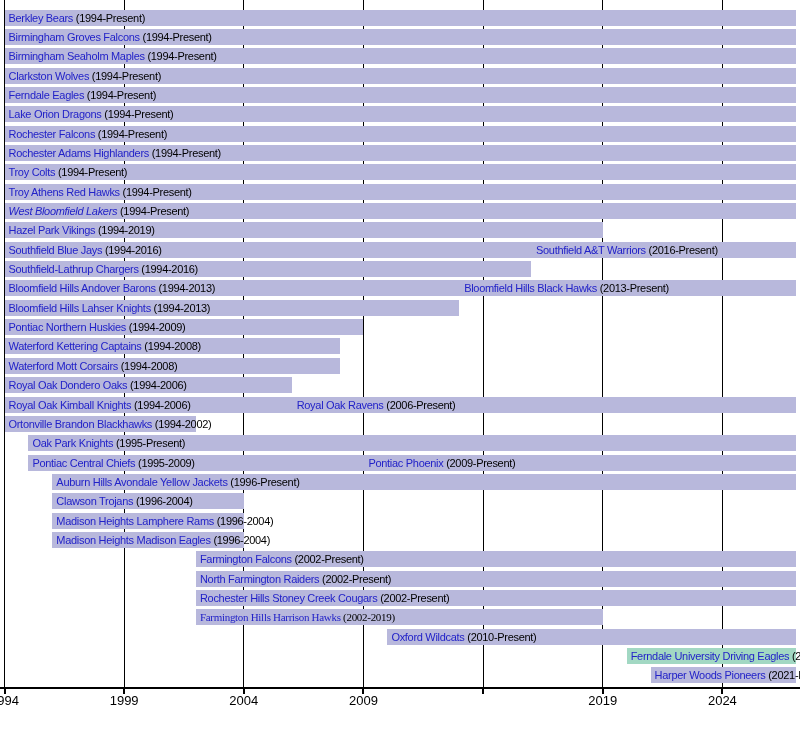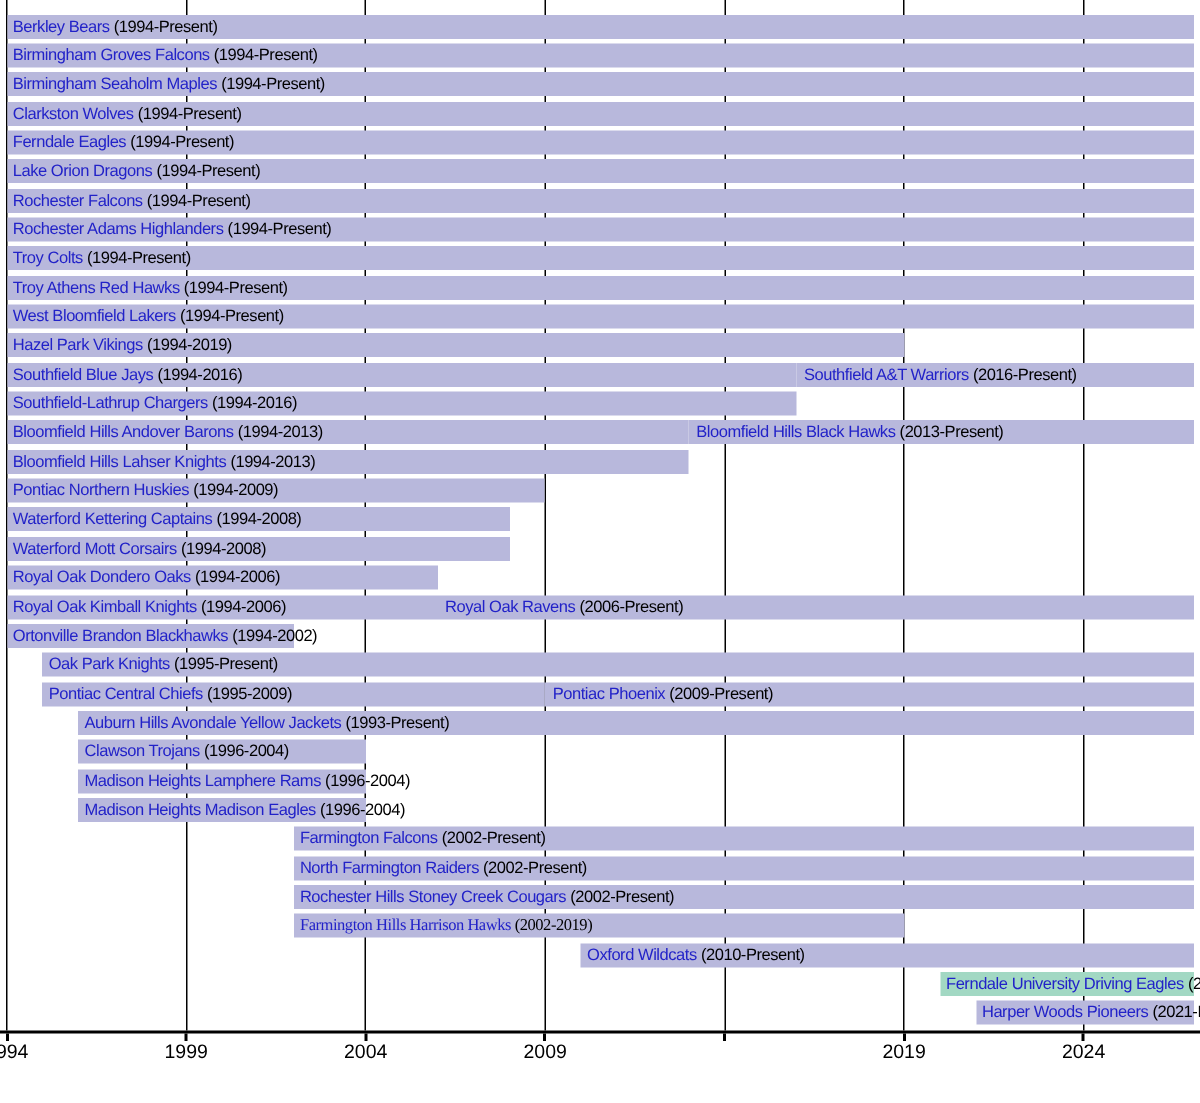--- a/index.html
+++ b/index.html
@@ -61,21 +61,21 @@
       <div class="bar-label" style="left: 8.5px; top: 106.4px;"><span class="team-link" style="color: rgb(34, 34, 200);">Lake Orion Dragons</span><span class="date-range" style="color: rgb(0, 0, 0);"> (1994-Present)</span></div>
       <div class="bar" style="left: 4.5px; top: 125.74px; width: 791.5px; background: rgb(184, 184, 220);"></div>
       <div class="bar-label" style="left: 8.5px; top: 125.74px;"><span class="team-link" style="color: rgb(34, 34, 200);">Rochester Falcons</span><span class="date-range" style="color: rgb(0, 0, 0);"> (1994-Present)</span></div>
       <div class="bar" style="left: 4.5px; top: 145.08px; width: 791.5px; background: rgb(184, 184, 220);"></div>
       <div class="bar-label" style="left: 8.5px; top: 145.08px;"><span class="team-link" style="color: rgb(34, 34, 200);">Rochester Adams Highlanders</span><span class="date-range" style="color: rgb(0, 0, 0);"> (1994-Present)</span></div>
       <div class="bar" style="left: 4.5px; top: 164.42px; width: 791.5px; background: rgb(184, 184, 220);"></div>
       <div class="bar-label" style="left: 8.5px; top: 164.42px;"><span class="team-link" style="color: rgb(34, 34, 200);">Troy Colts</span><span class="date-range" style="color: rgb(0, 0, 0);"> (1994-Present)</span></div>
       <div class="bar" style="left: 4.5px; top: 183.76px; width: 791.5px; background: rgb(184, 184, 220);"></div>
       <div class="bar-label" style="left: 8.5px; top: 183.76px;"><span class="team-link" style="color: rgb(34, 34, 200); text-align: right;">Troy Athens Red Hawks</span><span class="date-range" style="color: rgb(0, 0, 0);"> (1994-Present)</span></div>
       <div class="bar" style="left: 4.5px; top: 203.1px; width: 791.5px; background: rgb(184, 184, 220);"></div>
-      <div class="bar-label" style="left: 8.5px; top: 203.1px;"><span class="team-link" style="color: rgb(34, 34, 200);">West Bloomfield Lakers</span><span class="date-range" style="color: rgb(0, 0, 0);"> (1994-Present)</span></div>
+      <div class="bar-label" style="left: 8.5px; top: 203.1px;"><span class="team-link" style="color: rgb(34, 34, 200); font-style: italic;">West Bloomfield Lakers</span><span class="date-range" style="color: rgb(0, 0, 0);"> (1994-Present)</span></div>
       <div class="bar" style="left: 4.5px; top: 222.44px; width: 598.25px; background: rgb(184, 184, 220);"></div>
       <div class="bar-label" style="left: 8.5px; top: 222.44px;"><span class="team-link" style="color: rgb(34, 34, 200);">Hazel Park Vikings</span><span class="date-range" style="color: rgb(0, 0, 0);"> (1994-2019)</span></div>
       <div class="bar" style="left: 4.5px; top: 241.78px; width: 526.46px; background: rgb(184, 184, 220);"></div>
       <div class="bar-label" style="left: 8.5px; top: 241.78px;"><span class="team-link" style="color: rgb(34, 34, 200);">Southfield Blue Jays</span><span class="date-range" style="color: rgb(0, 0, 0);"> (1994-2016)</span></div>
       <div class="bar" style="left: 530.96px; top: 241.78px; width: 265.04px; background: rgb(184, 184, 220);"></div>
       <div class="bar-label" style="left: 535.96px; top: 241.78px;"><span class="team-link" style="color: rgb(34, 34, 200);">Southfield A&amp;T Warriors</span><span class="date-range" style="color: rgb(0, 0, 0);"> (2016-Present)</span></div>
       <div class="bar" style="left: 4.5px; top: 261.12px; width: 526.46px; background: rgb(184, 184, 220);"></div>
       <div class="bar-label" style="left: 8.5px; top: 261.12px;"><span class="team-link" style="color: rgb(34, 34, 200);">Southfield-Lathrup Chargers</span><span class="date-range" style="color: rgb(0, 0, 0);"> (1994-2016)</span></div>
       <div class="bar" style="left: 4.5px; top: 280.46px; width: 454.67px; background: rgb(184, 184, 220);"></div>
       <div class="bar-label" style="left: 8.5px; top: 280.46px;"><span class="team-link" style="color: rgb(34, 34, 200);">Bloomfield Hills Andover Barons</span><span class="date-range" style="color: rgb(0, 0, 0);"> (1994-2013)</span></div>
@@ -97,21 +97,21 @@
       <div class="bar-label" style="left: 296.66px; top: 396.5px;"><span class="team-link" style="color: rgb(34, 34, 200);">Royal Oak Ravens</span><span class="date-range" style="color: rgb(0, 0, 0);"> (2006-Present)</span></div>
       <div class="bar" style="left: 4.5px; top: 415.84px; width: 191.44px; background: rgb(184, 184, 220);"></div>
       <div class="bar-label" style="left: 8.5px; top: 415.84px;"><span class="team-link" style="color: rgb(34, 34, 200);">Ortonville Brandon Blackhawks</span><span class="date-range" style="color: rgb(0, 0, 0);"> (1994-2002)</span></div>
       <div class="bar" style="left: 28.43px; top: 435.18px; width: 767.57px; background: rgb(184, 184, 220);"></div>
       <div class="bar-label" style="left: 32.43px; top: 435.18px;"><span class="team-link" style="color: rgb(34, 34, 200);">Oak Park Knights</span><span class="date-range" style="color: rgb(0, 0, 0);"> (1995-Present)</span></div>
       <div class="bar" style="left: 28.43px; top: 454.52px; width: 335.02px; background: rgb(184, 184, 220);"></div>
       <div class="bar-label" style="left: 32.43px; top: 454.52px;"><span class="team-link" style="color: rgb(34, 34, 200);">Pontiac Central Chiefs</span><span class="date-range" style="color: rgb(0, 0, 0);"> (1995-2009)</span></div>
       <div class="bar" style="left: 363.45px; top: 454.52px; width: 432.55px; background: rgb(184, 184, 220);"></div>
       <div class="bar-label" style="left: 368.45px; top: 454.52px;"><span class="team-link" style="color: rgb(34, 34, 200);">Pontiac Phoenix</span><span class="date-range" style="color: rgb(0, 0, 0);"> (2009-Present)</span></div>
       <div class="bar" style="left: 52.36px; top: 473.86px; width: 743.64px; background: rgb(184, 184, 220);"></div>
-      <div class="bar-label" style="left: 56.36px; top: 473.86px;"><span class="team-link" style="color: rgb(34, 34, 200);">Auburn Hills Avondale Yellow Jackets</span><span class="date-range" style="color: rgb(0, 0, 0);"> (1993-Present)</span></div>
+      <div class="bar-label" style="left: 56.36px; top: 473.86px;"><span class="team-link" style="color: rgb(34, 34, 200);">Auburn Hills Avondale Yellow Jackets</span><span class="date-range" style="color: rgb(0, 0, 0);"> (1996-Present)</span></div>
       <div class="bar" style="left: 52.36px; top: 493.2px; width: 191.44px; background: rgb(184, 184, 220);"></div>
       <div class="bar-label" style="left: 56.36px; top: 493.2px;"><span class="team-link" style="color: rgb(34, 34, 200);">Clawson Trojans</span><span class="date-range" style="color: rgb(0, 0, 0);"> (1996-2004)</span></div>
       <div class="bar" style="left: 52.36px; top: 512.54px; width: 191.44px; background: rgb(184, 184, 220);"></div>
       <div class="bar-label" style="left: 56.36px; top: 512.54px;"><span class="team-link" style="color: rgb(34, 34, 200);">Madison Heights Lamphere Rams</span><span class="date-range" style="color: rgb(0, 0, 0);"> (1996-2004)</span></div>
       <div class="bar" style="left: 52.36px; top: 531.88px; width: 191.44px; background: rgb(184, 184, 220);"></div>
       <div class="bar-label" style="left: 56.36px; top: 531.88px;"><span class="team-link" style="color: rgb(34, 34, 200);">Madison Heights Madison Eagles</span><span class="date-range" style="color: rgb(0, 0, 0);"> (1996-2004)</span></div>
       <div class="bar" style="left: 195.94px; top: 551.22px; width: 600.06px; background: rgb(184, 184, 220);"></div>
       <div class="bar-label" style="left: 199.94px; top: 551.22px;"><span class="team-link" style="color: rgb(34, 34, 200);">Farmington Falcons</span><span class="date-range" style="color: rgb(0, 0, 0);"> (2002-Present)</span></div>
       <div class="bar" style="left: 195.94px; top: 570.56px; width: 600.06px; background: rgb(184, 184, 220);"></div>
       <div class="bar-label" style="left: 199.94px; top: 570.56px;"><span class="team-link" style="color: rgb(34, 34, 200);">North Farmington Raiders</span><span class="date-range" style="color: rgb(0, 0, 0);"> (2002-Present)</span></div>

